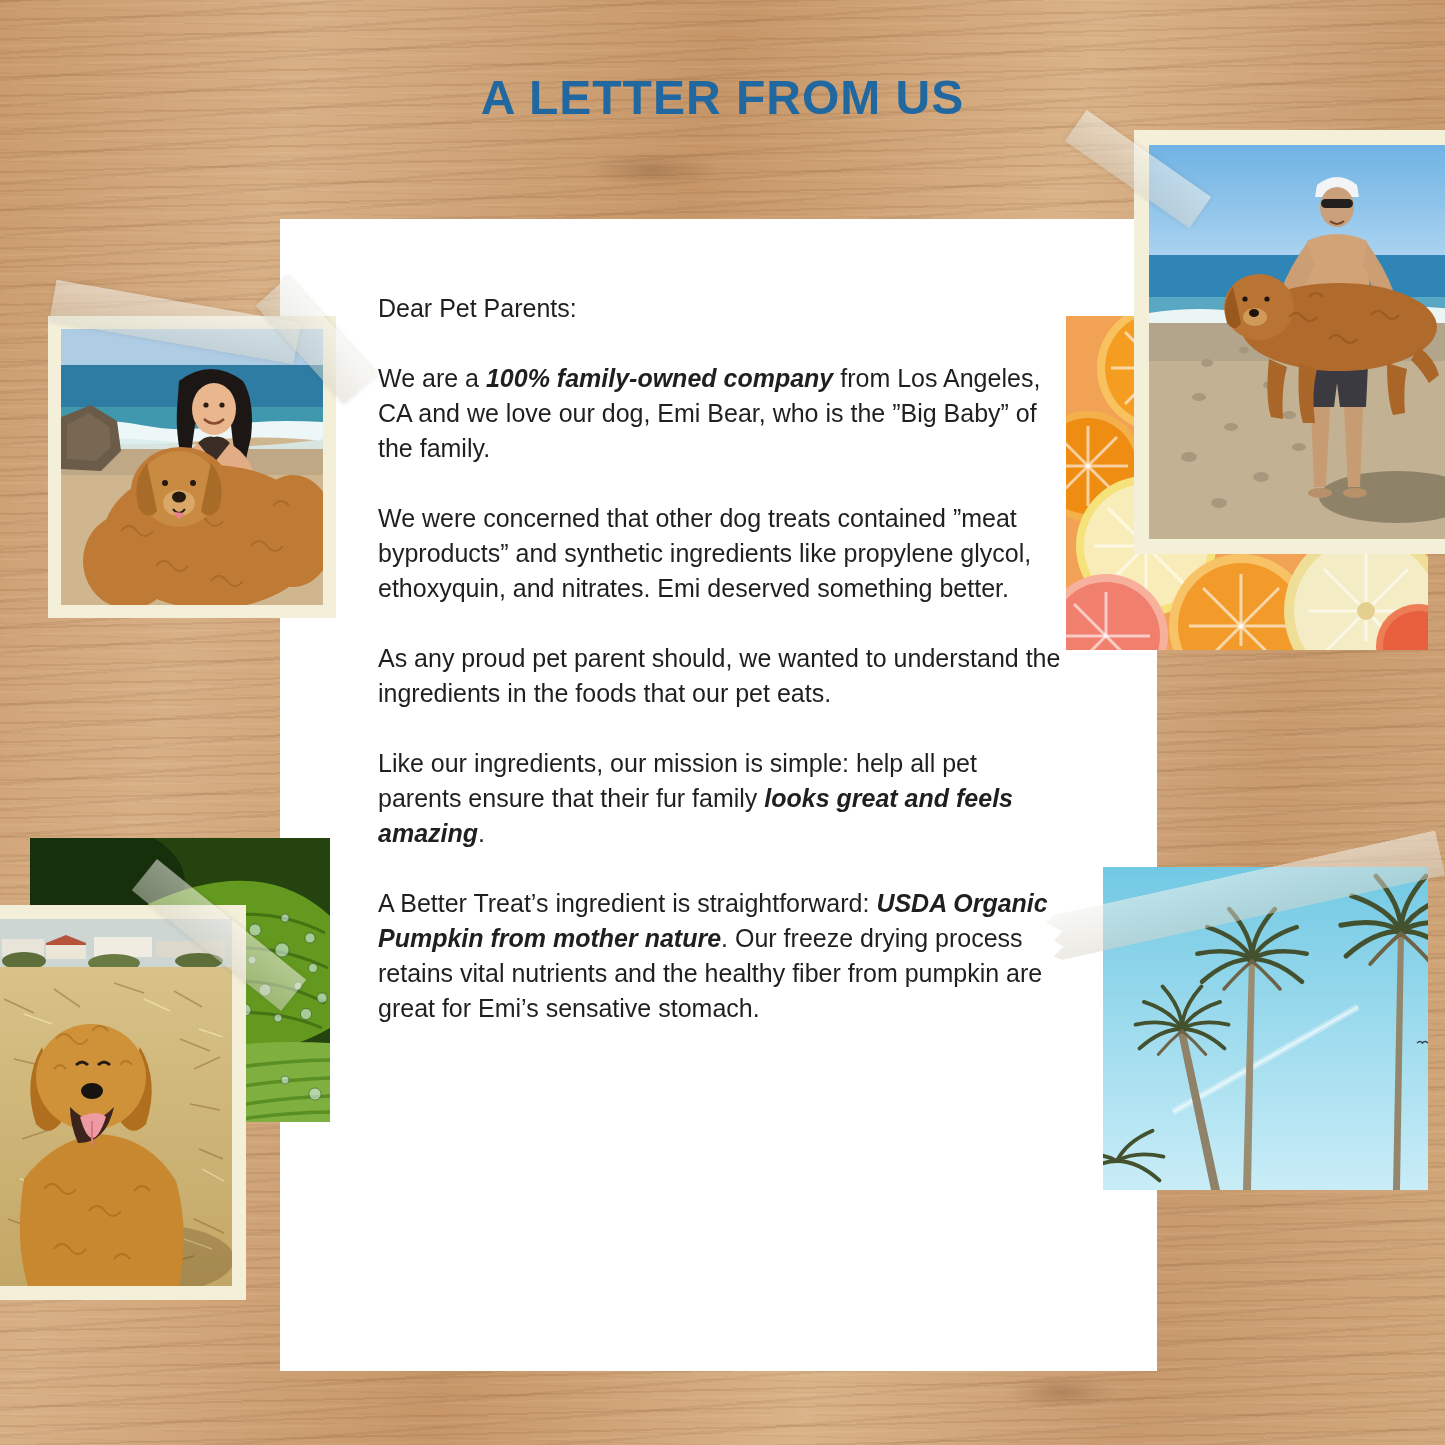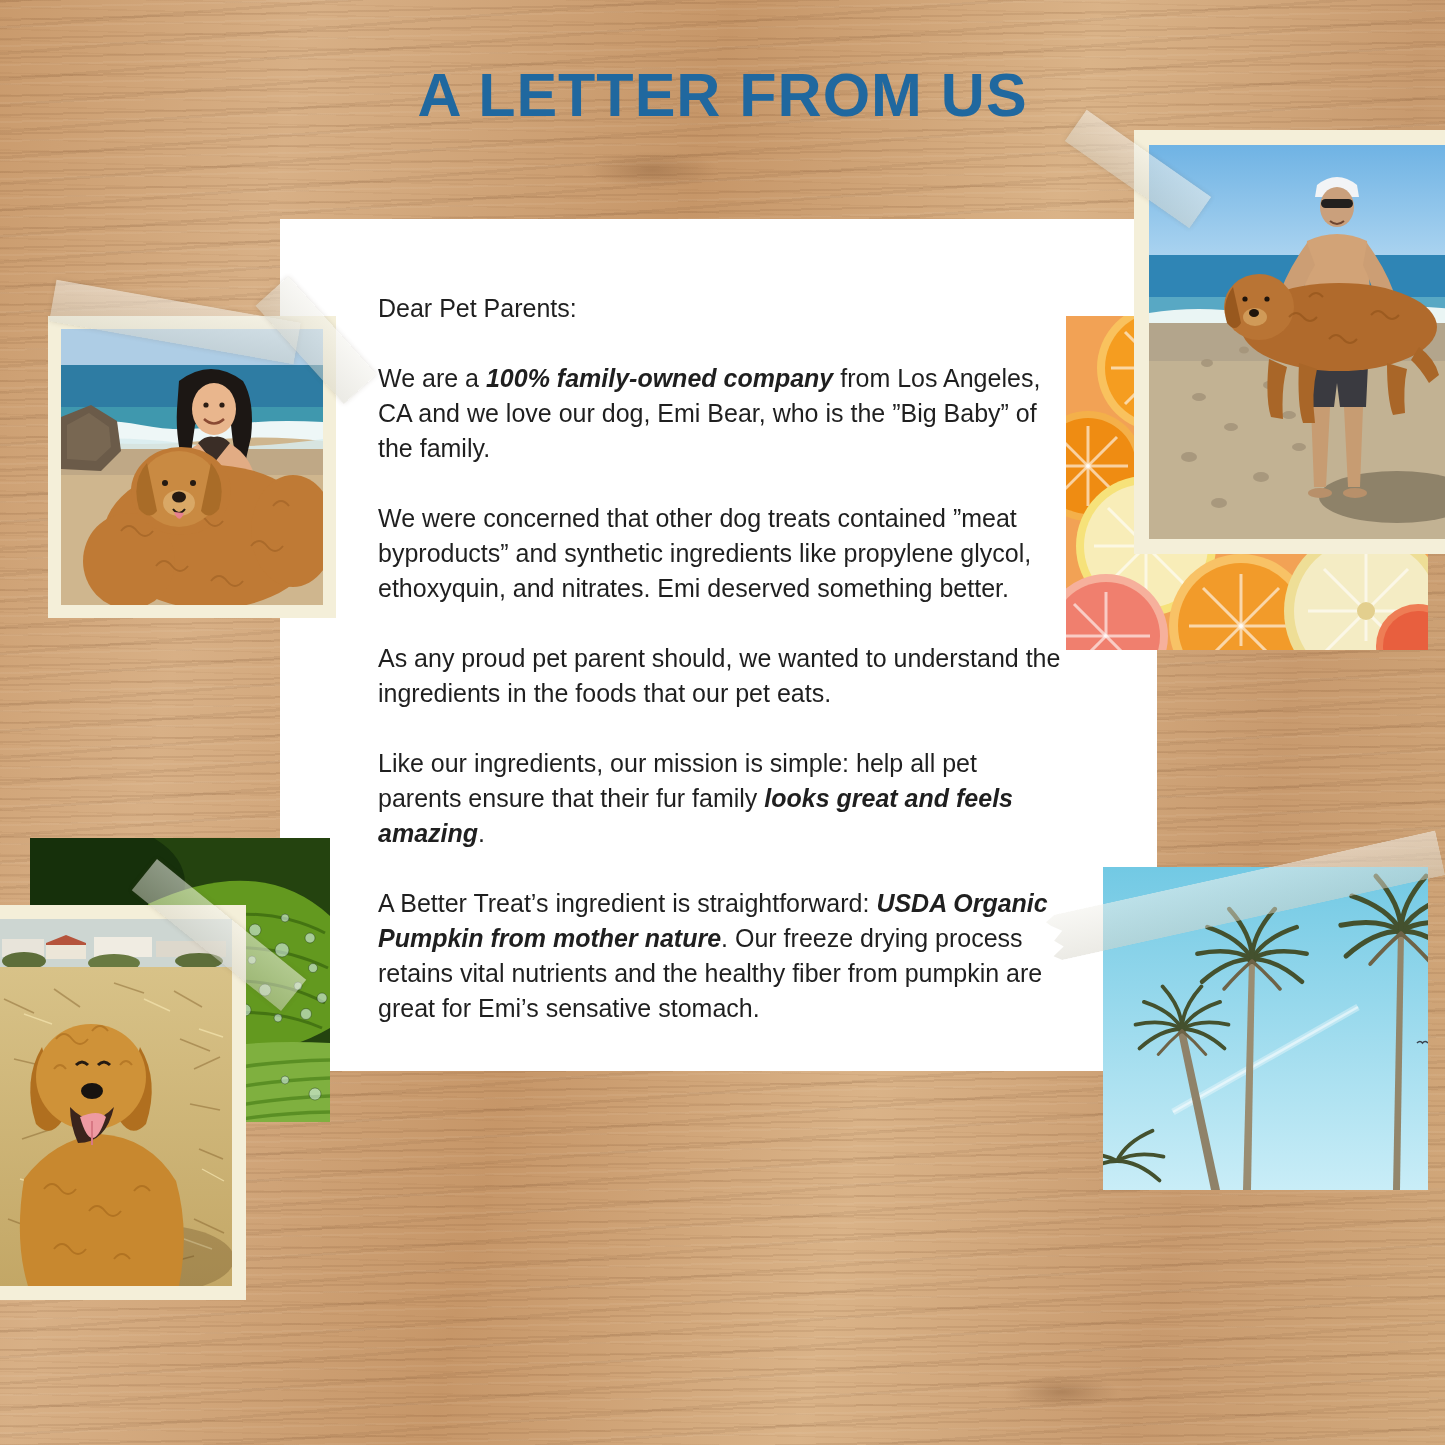--- a/index.html
+++ b/index.html
@@ -8,25 +8,25 @@
     font-family:"Liberation Sans",sans-serif;
     background-image:
       radial-gradient(ellipse 95px 26px at 652px 170px, rgba(112,70,38,.30), rgba(112,70,38,.10) 45%, transparent 72%),
       radial-gradient(ellipse 80px 24px at 1062px 1392px, rgba(112,70,38,.32), rgba(112,70,38,.10) 45%, transparent 72%),
       repeating-linear-gradient(178.6deg, rgba(110,68,36,.11) 0 2px, transparent 2px 7px, rgba(255,246,232,.06) 7px 9px, transparent 9px 19px),
       repeating-linear-gradient(175.5deg, rgba(95,58,30,.08) 0 3px, transparent 3px 26px),
       repeating-linear-gradient(181.5deg, rgba(140,92,52,.07) 0 1.5px, transparent 1.5px 11px),
       linear-gradient(102deg,#c99a6c 0%,#d8b086 18%,#c69668 42%,#dab388 63%,#c89a6e 82%,#d2a97c 100%);
   }
   .title{
-    position:absolute;left:0;right:0;top:60px;margin:0;text-align:center;
-    font-size:61px;font-weight:bold;letter-spacing:1px;color:#20689f;
+    position:absolute;left:0;right:0;top:60px;margin:10px;text-align:center;
+    font-size:48px;font-weight:bold;letter-spacing:1px;color:#20689f;
   }
   .paper{
-    position:absolute;left:280px;top:219px;width:877px;height:852px;background:#ffffff;z-index:10;
+    position:absolute;left:280px;top:219px;width:877px;height:1152px;background:#ffffff;z-index:10;
     box-sizing:border-box;padding:72px 90px 0 98px;overflow:hidden;
     color:#1f1f1f;font-size:25px;line-height:35px;
   }
   .paper p{margin:0 0 35px 0;}
   .bi{font-weight:bold;font-style:italic;}
   .signature{margin-left:347px;margin-top:47px;}
   .photo,.polaroid{position:absolute;}
   .photo{z-index:20;}
   .polaroid{z-index:30;background:#f4efd9;box-sizing:border-box;}
   .photo svg,.polaroid svg{display:block;width:100%;height:100%;}

